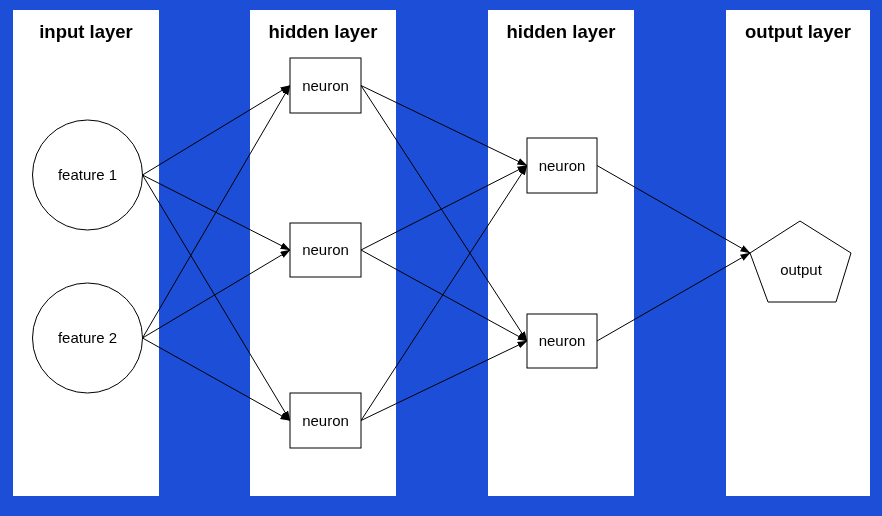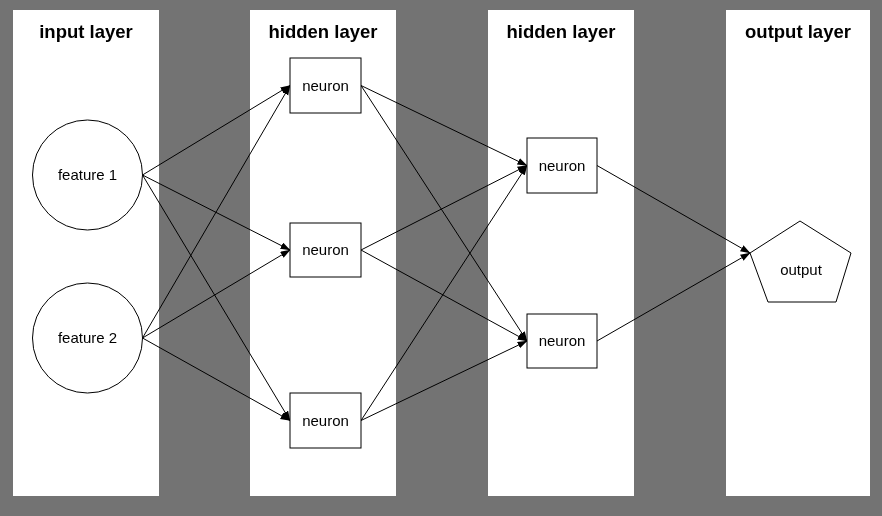--- a/index.html
+++ b/index.html
@@ -1,20 +1,20 @@
 <!DOCTYPE html>
 <html><head>
 <meta charset="utf-8">
 <style>
   html, body { margin: 0; padding: 0; background: #000; }
   .stage {
     position: relative;
     width: 882px;
     height: 516px;
-    background: #737373;
+    background: #1d4ed8;
     overflow: hidden;
   }
   svg text {
     font-family: "Liberation Sans", sans-serif;
     fill: #000;
   }
   .layer-title { font-size: 18.5px; font-weight: bold; }
   .node-label  { font-size: 15px; }
 </style>
 </head>

